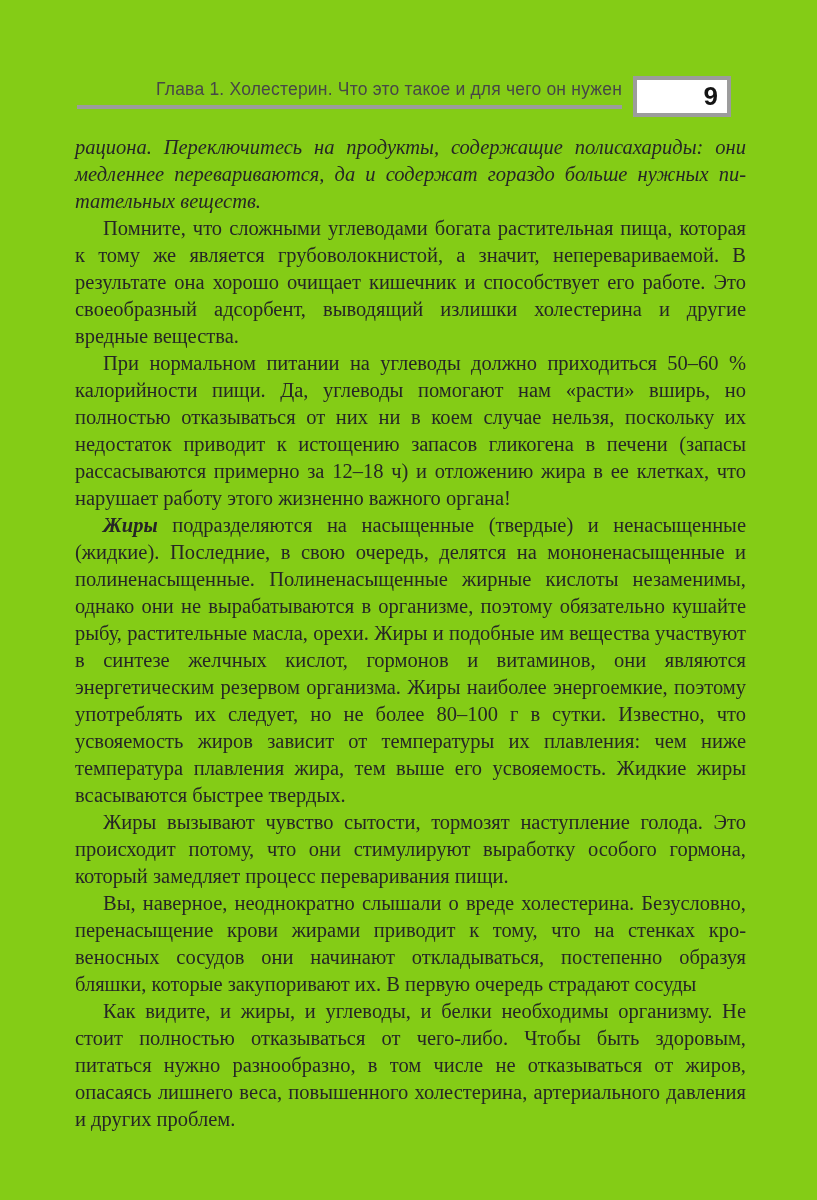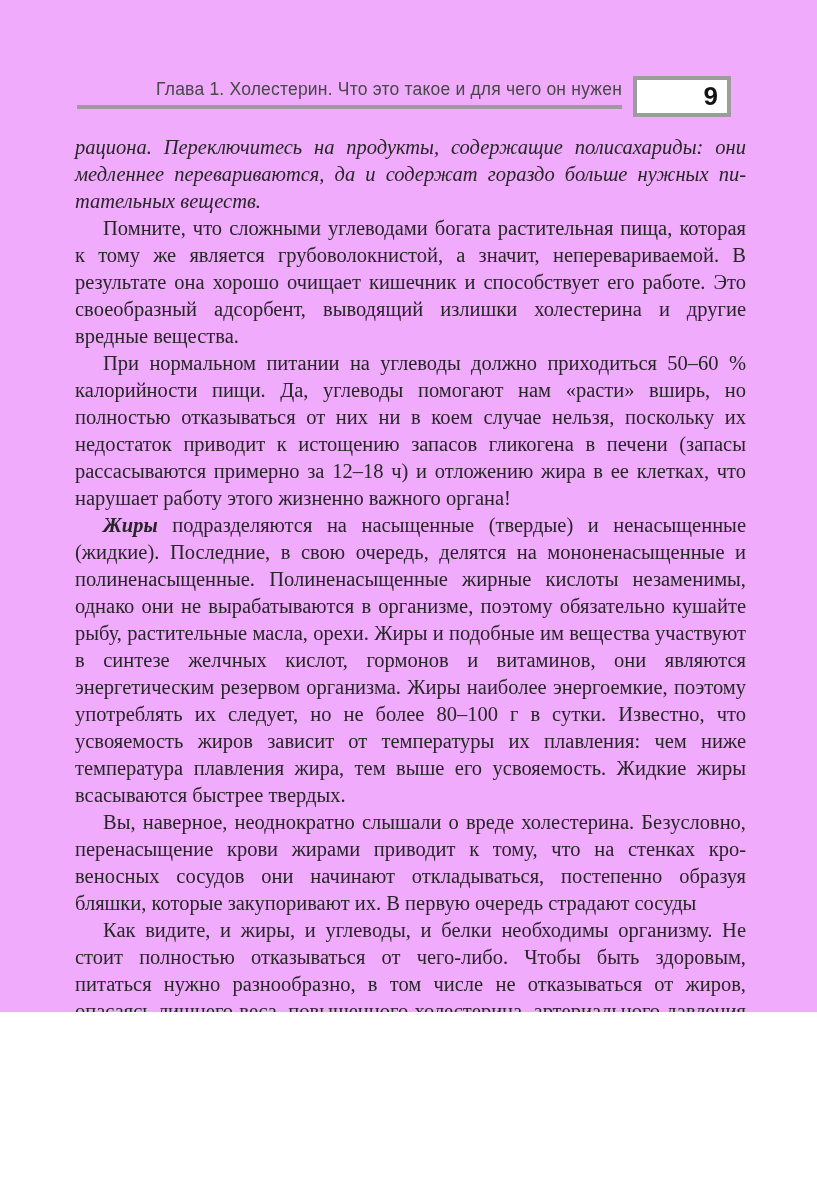--- a/index.html
+++ b/index.html
@@ -3,22 +3,22 @@
 <meta charset="utf-8">
 <style>
   html, body {
     margin: 0;
     padding: 0;
     background: #ffffff;
   }
   .page {
     position: relative;
     width: 817px;
-    height: 1012px;
-    background: #f0abfc;
+    height: 1200px;
+    background: #84cc16;
     overflow: hidden;
   }
   
   .chapter-title {
     position: absolute;
     top: 78px;
     left: 77px;
     width: 545px;
     text-align: right;
     font-family: "Liberation Sans", sans-serif;
@@ -94,17 +94,18 @@
 
   <div class="folio-box">
     <span class="folio">9</span>
   </div>
 
   <div class="text-block">
     <p class="noindent">рациона. Переключитесь на продукты, содержащие полисахариды: они медленнее перевариваются, да и содержат гораздо больше нужных пи­тательных веществ.</p>
     <p>Помните, что сложными углеводами богата растительная пища, которая к тому же является грубоволокнистой, а значит, неперевари­ваемой. В результате она хорошо очищает кишечник и способствует его работе. Это своеобразный адсорбент, выводящий излишки холе­стерина и другие вредные вещества.</p>
     <p>При нормальном питании на углеводы должно приходиться 50–60&nbsp;% калорийности пищи. Да, углеводы помогают нам «расти» вширь, но полностью отказываться от них ни в коем случае нельзя, поскольку их недостаток приводит к истощению запасов гликогена в печени (запасы рассасываются примерно за 12–18 ч) и отложению жира в ее клетках, что нарушает работу этого жизненно важного органа!</p>
     <p><em>Жиры</em><span> подразделяются на насыщенные (твердые) и ненасыщенные (жидкие). Последние, в свою очередь, делятся на мононенасыщенные и полиненасыщенные. Полиненасыщенные жирные кислоты незамени­мы, однако они не вырабатываются в организме, поэтому обязательно кушайте рыбу, растительные масла, орехи. Жиры и подобные им веще­ства участвуют в синтезе желчных кислот, гормонов и витаминов, они являются энергетическим резервом организма. Жиры наиболее энерго­емкие, поэтому употреблять их следует, но не более 80–100 г в сутки. Известно, что усвояемость жиров зависит от температуры их плавле­ния: чем ниже температура плавления жира, тем выше его усвояемость. Жидкие жиры всасываются быстрее твердых.</span></p>
+    <p>Жиры вызывают чувство сытости, тормозят наступление голода. Это происходит потому, что они стимулируют выработку особого гормона, который замедляет процесс переваривания пищи.</p>
     <p>Вы, наверное, неоднократно слышали о вреде холестерина. Безуслов­но, перенасыщение крови жирами приводит к тому, что на стенках кро­веносных сосудов они начинают откладываться, постепенно образуя бляшки, которые закупоривают их. В первую очередь страдают сосуды</p>
     <p>Как видите, и жиры, и углеводы, и белки необходимы организму. Не стоит полностью отказываться от чего-либо. Чтобы быть здоровым, питаться нужно разнообразно, в том числе не отказываться от жиров, опасаясь лишнего веса, повышенного холестерина, артериального дав­ления и других проблем.</p>
   </div>
 
 </div>
 
 </body></html>

